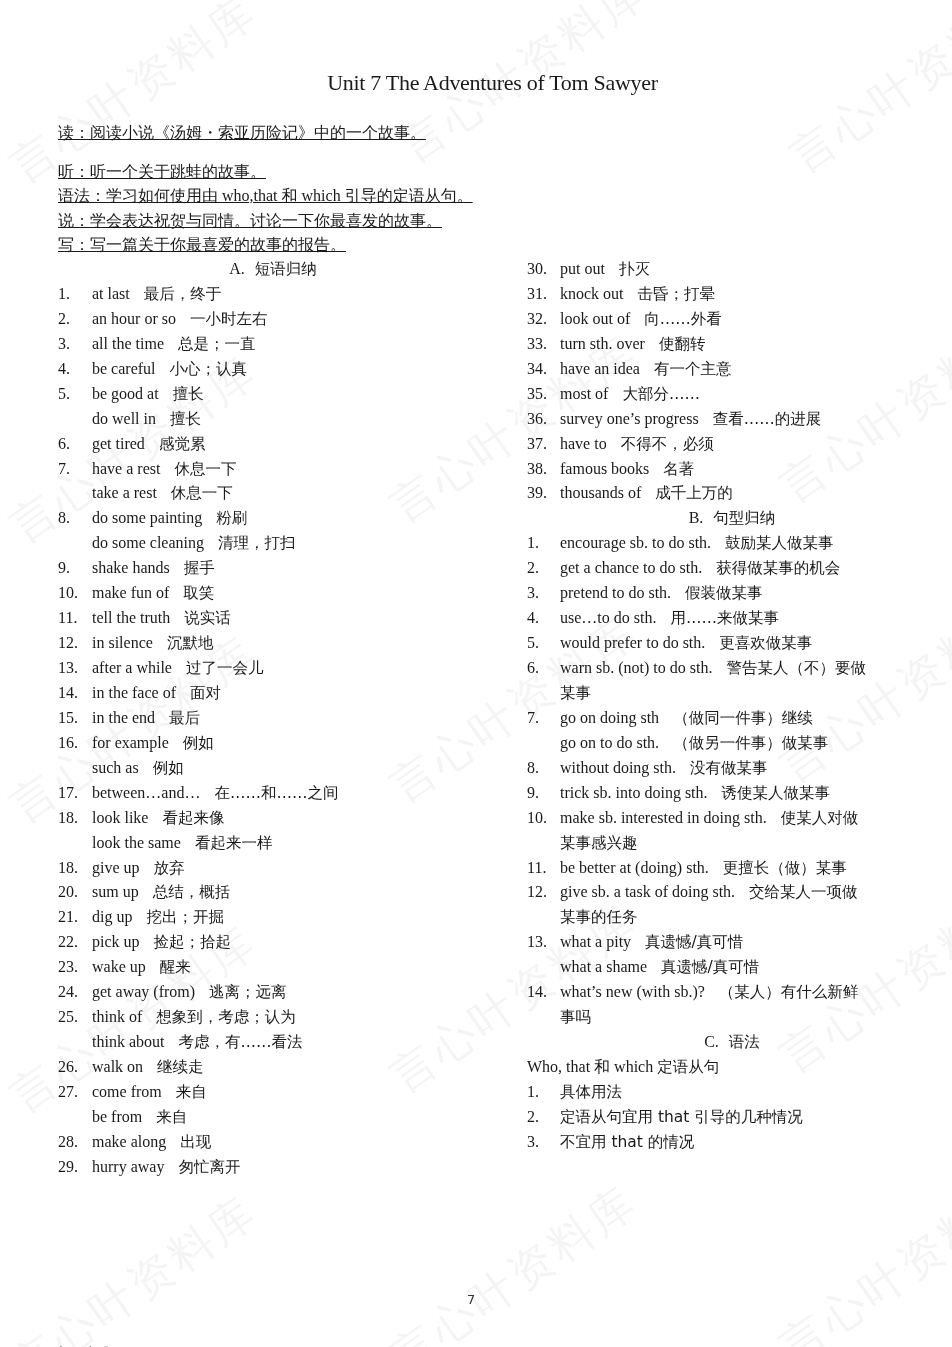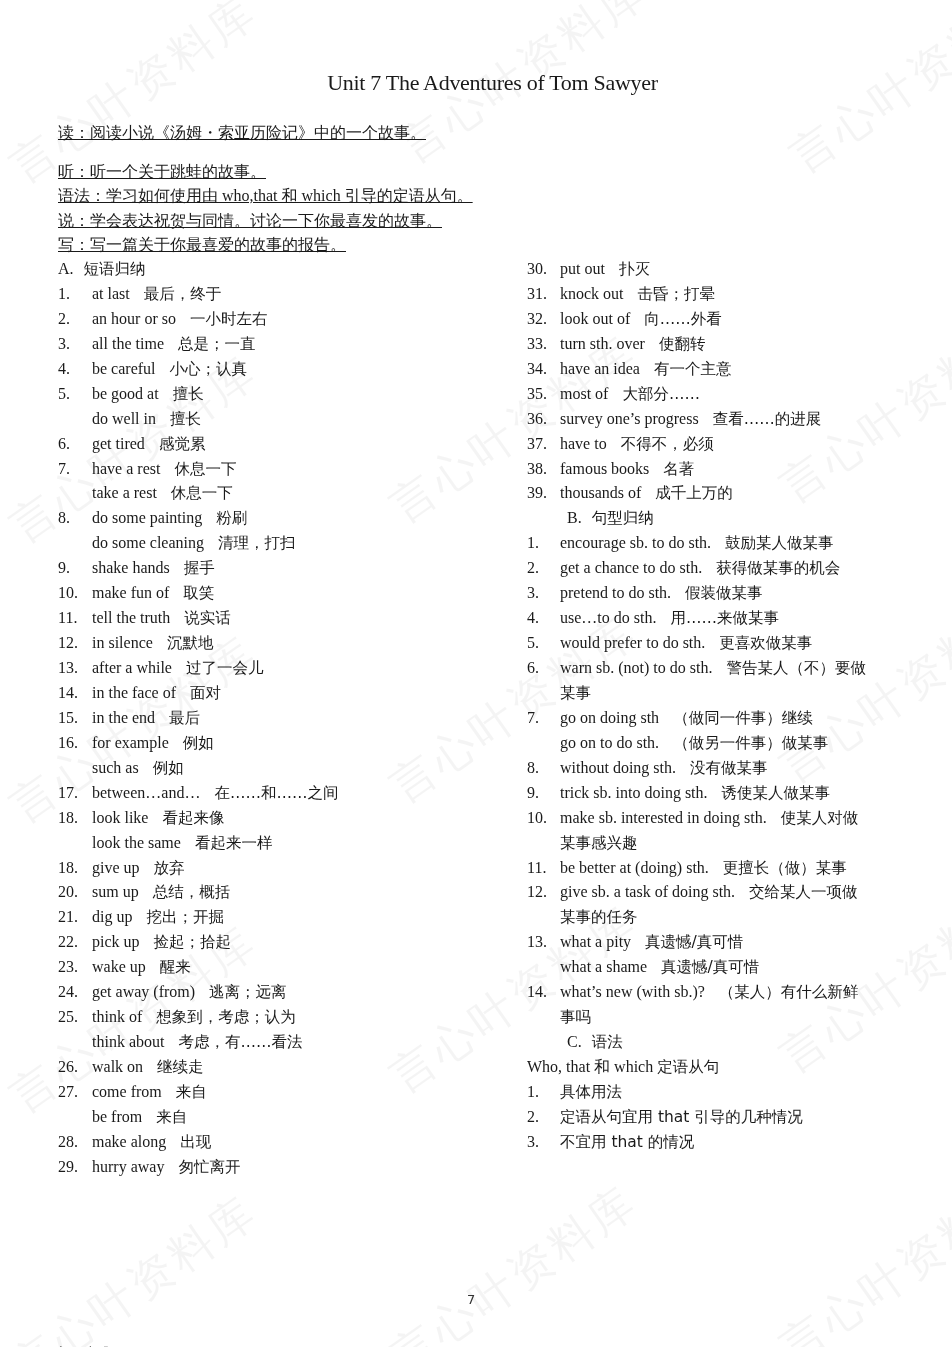--- a/index.html
+++ b/index.html
@@ -21,21 +21,21 @@
     }
     .intro { position: absolute; left: 58px; font-size: 16px; line-height: 24px; }
     .intro .line { height: 24.6px; white-space: nowrap; }
     .intro .gap { height: 2px; }
     .col { position: absolute; font-size: 16px; }
     .col .row { height: 24.95px; line-height: 24.95px; white-space: nowrap; position: relative; }
     .col .num { position: absolute; left: 0; }
     .col .txt { position: absolute; }
     .col .en { margin-right: 14px; }
     .col .zh { font-family: "DejaVu Sans", sans-serif; font-size: 15.5px; }
-    .col .heading { text-align: left; }
+    .col .heading { text-align: center; }
     .col .heading .zh { margin-left: 10px; }
     .left { top: 257px; left: 58px; width: 430px; }
     .left .txt { left: 34px; }
     .right { top: 257px; left: 527px; width: 370px; }
     .right .txt { left: 33px; text-align: right; }
     .right .plain { position: absolute; left: 0; }
     .footer-left { position: absolute; left: 58px; top: 1344px; font-family: "DejaVu Sans", sans-serif; font-size: 13px; color: #333; }
     .footer-num { position: absolute; left: 467px; top: 1292px; font-family: "DejaVu Sans", sans-serif; font-size: 13px; color: #333; }
   </style>
 </head>

